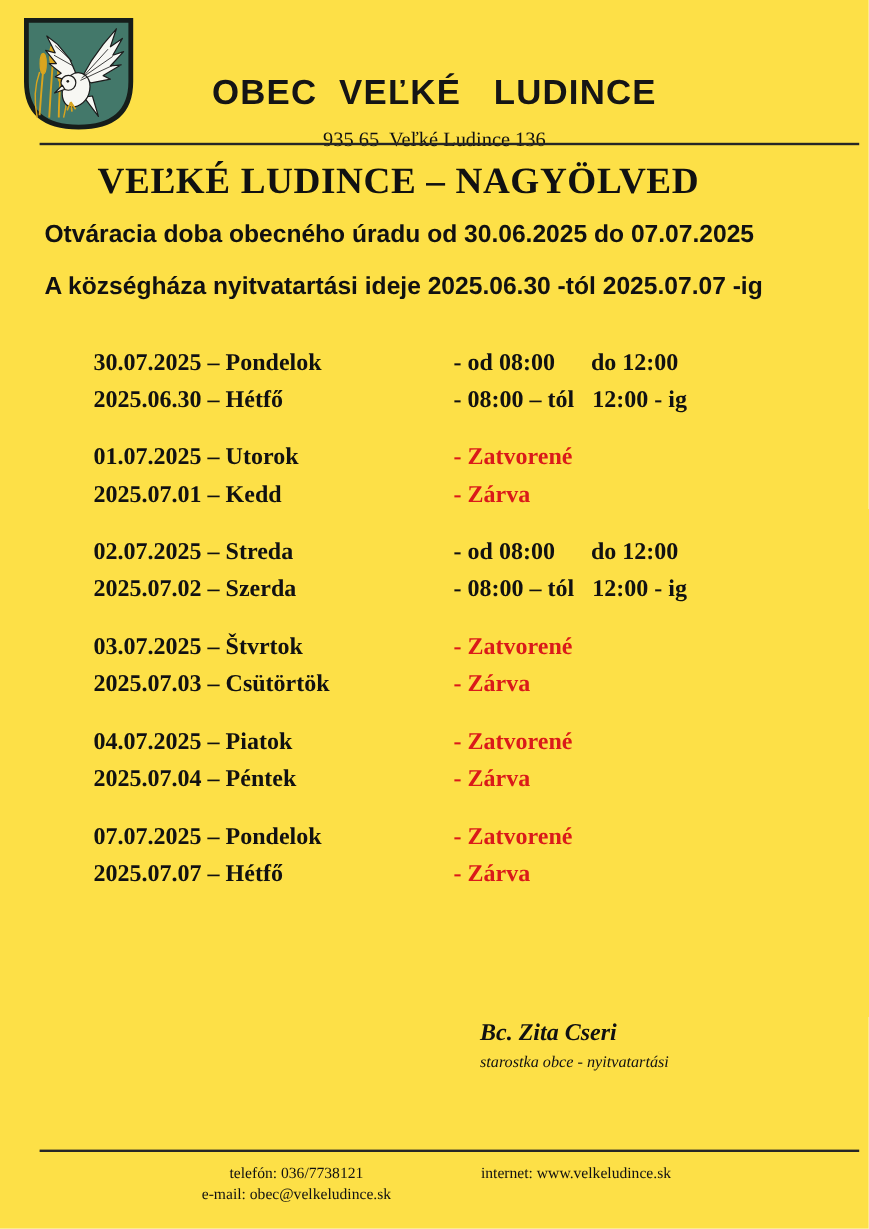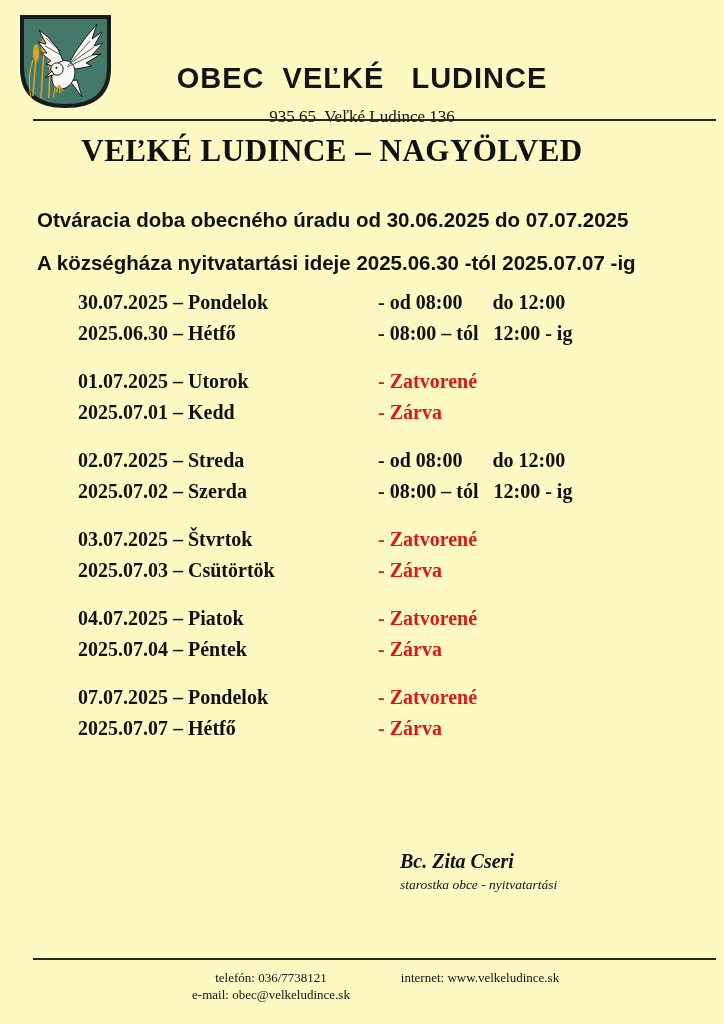--- a/index.html
+++ b/index.html
@@ -1,21 +1,21 @@
 <!DOCTYPE html>
 <html style="--closed-color: #da1a1a;"><head>
 <meta charset="utf-8">
 <style>
   * { box-sizing: border-box; }
   html, body { margin: 0; padding: 0; background: #ffffff; }
   .page {
     position: relative;
     width: 724px;
     height: 1024px;
-    background: #fef9c3;
+    background: #fde047;
     font-family: "Liberation Serif", serif;
     color: #111111;
     overflow: hidden;
   }
 
   
   .crest { position: absolute; left: 18px; top: 13px; }
   .header-text {
     position: absolute; left: 0; top: 62px; width: 724px;
     text-align: center;
@@ -42,21 +42,21 @@
   
   .doc-title {
     position: absolute; top: 133px; left: 0; width: 664px;
     text-align: center;
     font-family: "Liberation Serif", serif;
     font-weight: bold;
     font-size: 31px;
     letter-spacing: 0.5px;
     white-space: pre;
   }
-  .intro { position: absolute; top: 208px; left: 37px; right: 14px; }
+  .intro { position: absolute; top: 184px; left: 37px; right: 14px; }
   .intro p {
     margin: 0 0 19px 0;
     font-family: "Liberation Sans", sans-serif;
     font-weight: bold;
     font-size: 20.5px;
     line-height: 24px;
     white-space: pre;
   }
 
   
@@ -92,21 +92,21 @@
     position: absolute; top: 958px; left: 33px; width: 683px;
     border-top: 2px solid #262626;
   }
   .footer-col {
     position: absolute; top: 969px;
     text-align: center;
     font-family: "Liberation Serif", serif;
     font-size: 13px;
     line-height: 17px;
   }
-  .footer-col.left  { left: 144px; width: 254px; }
+  .footer-col.left  { left: 120px; width: 254px; }
   .footer-col.right { left: 348px; width: 264px; }
   .footer-col div { white-space: pre; }
 </style>
 </head>
 <body>
 
 <div class="page">
 
   <svg class="crest" width="95" height="97" viewBox="0 0 95 97" aria-hidden="true">
     <path d="M4,4 H91 V55 Q91,93 47.5,93 Q4,93 4,55 Z" fill="#43786A" stroke="#161d1a" stroke-width="4"></path>

